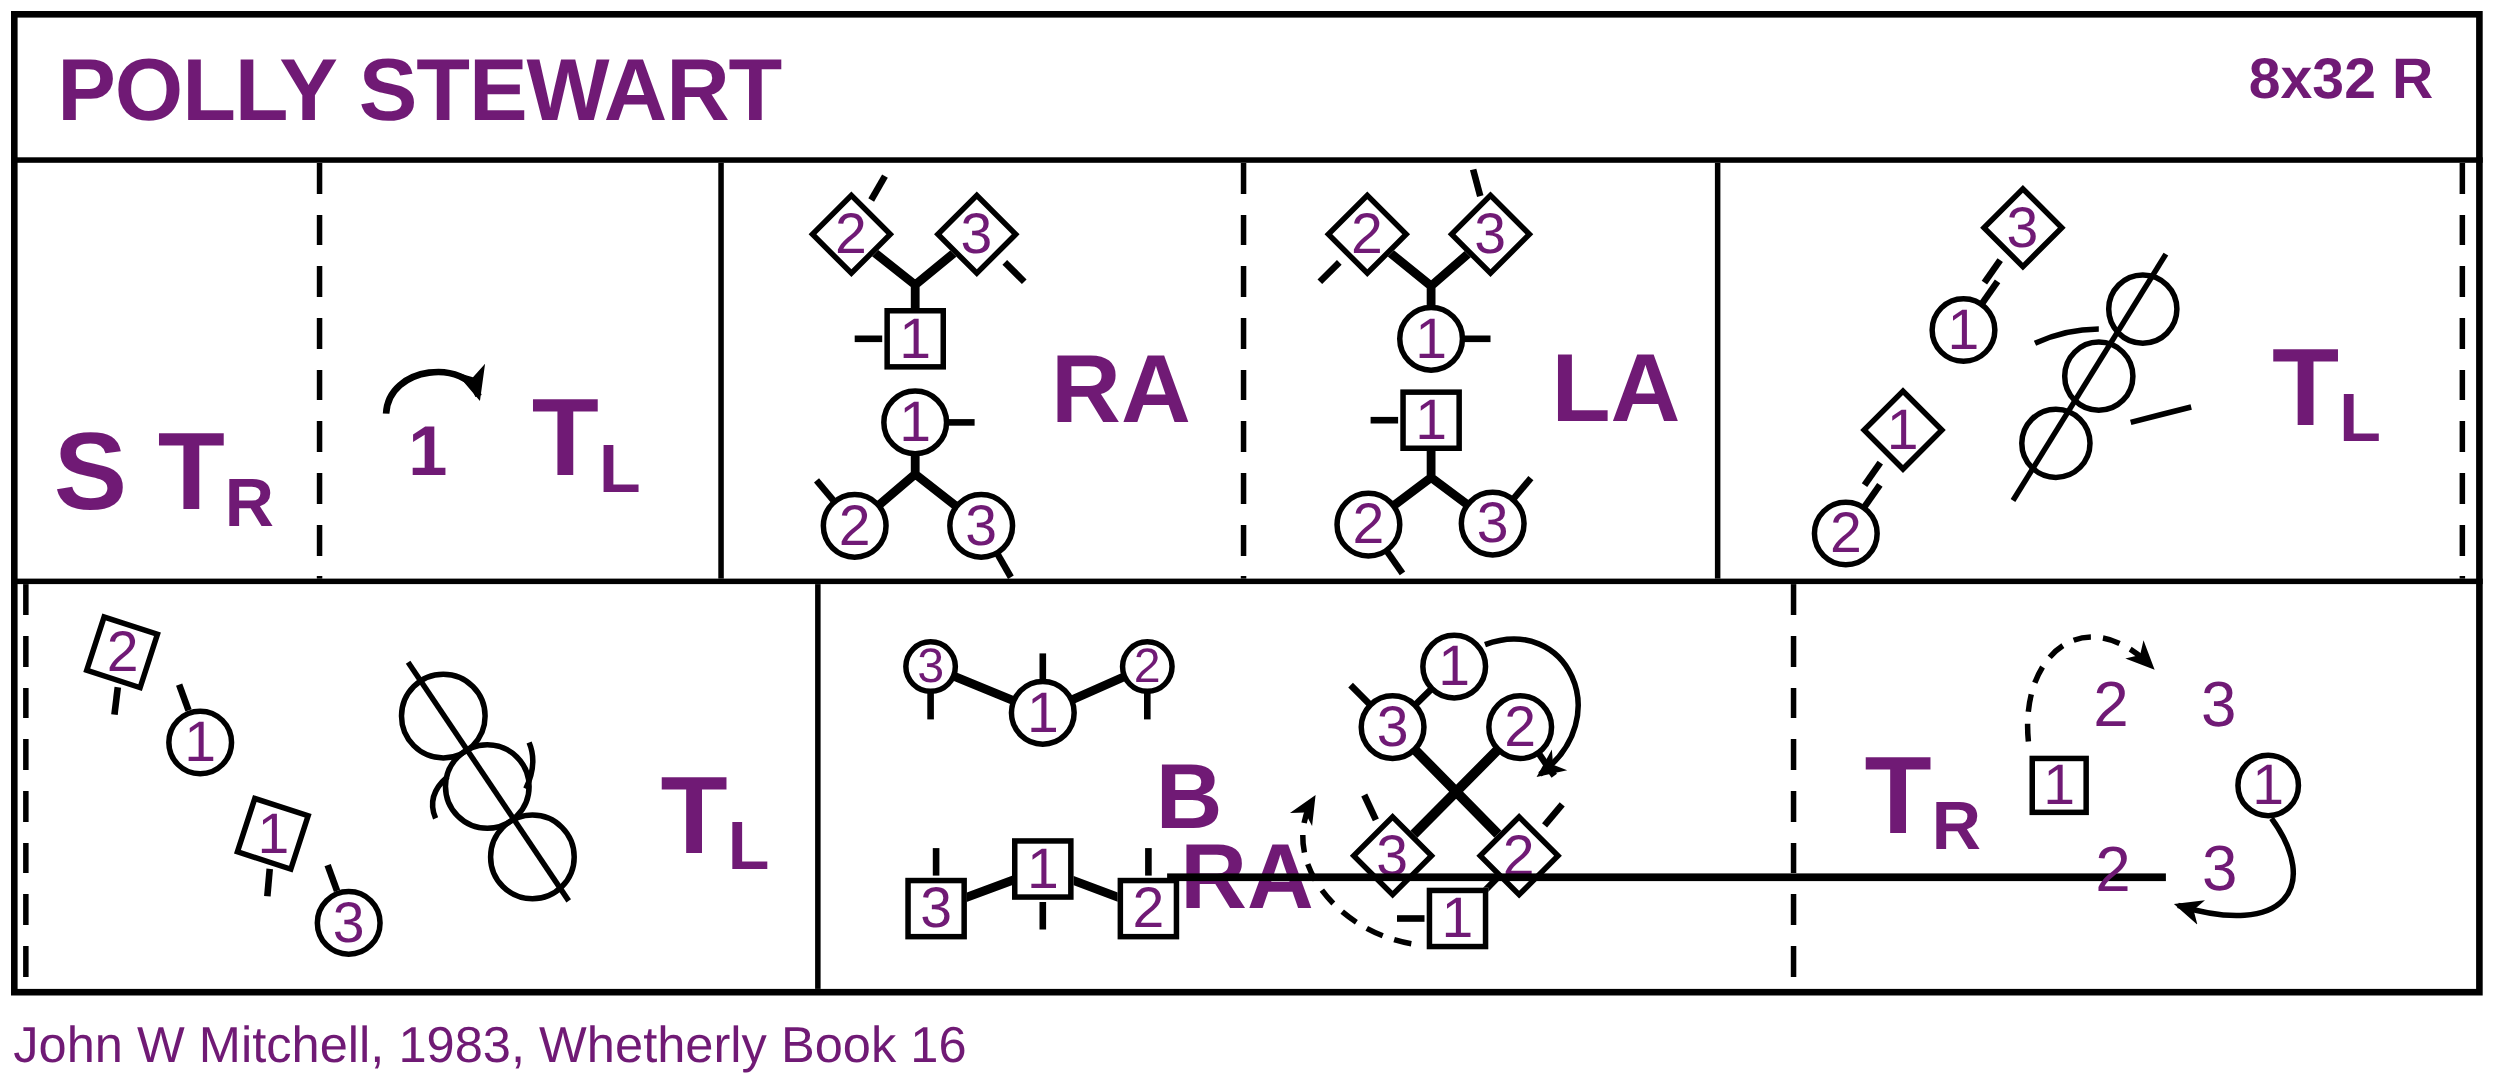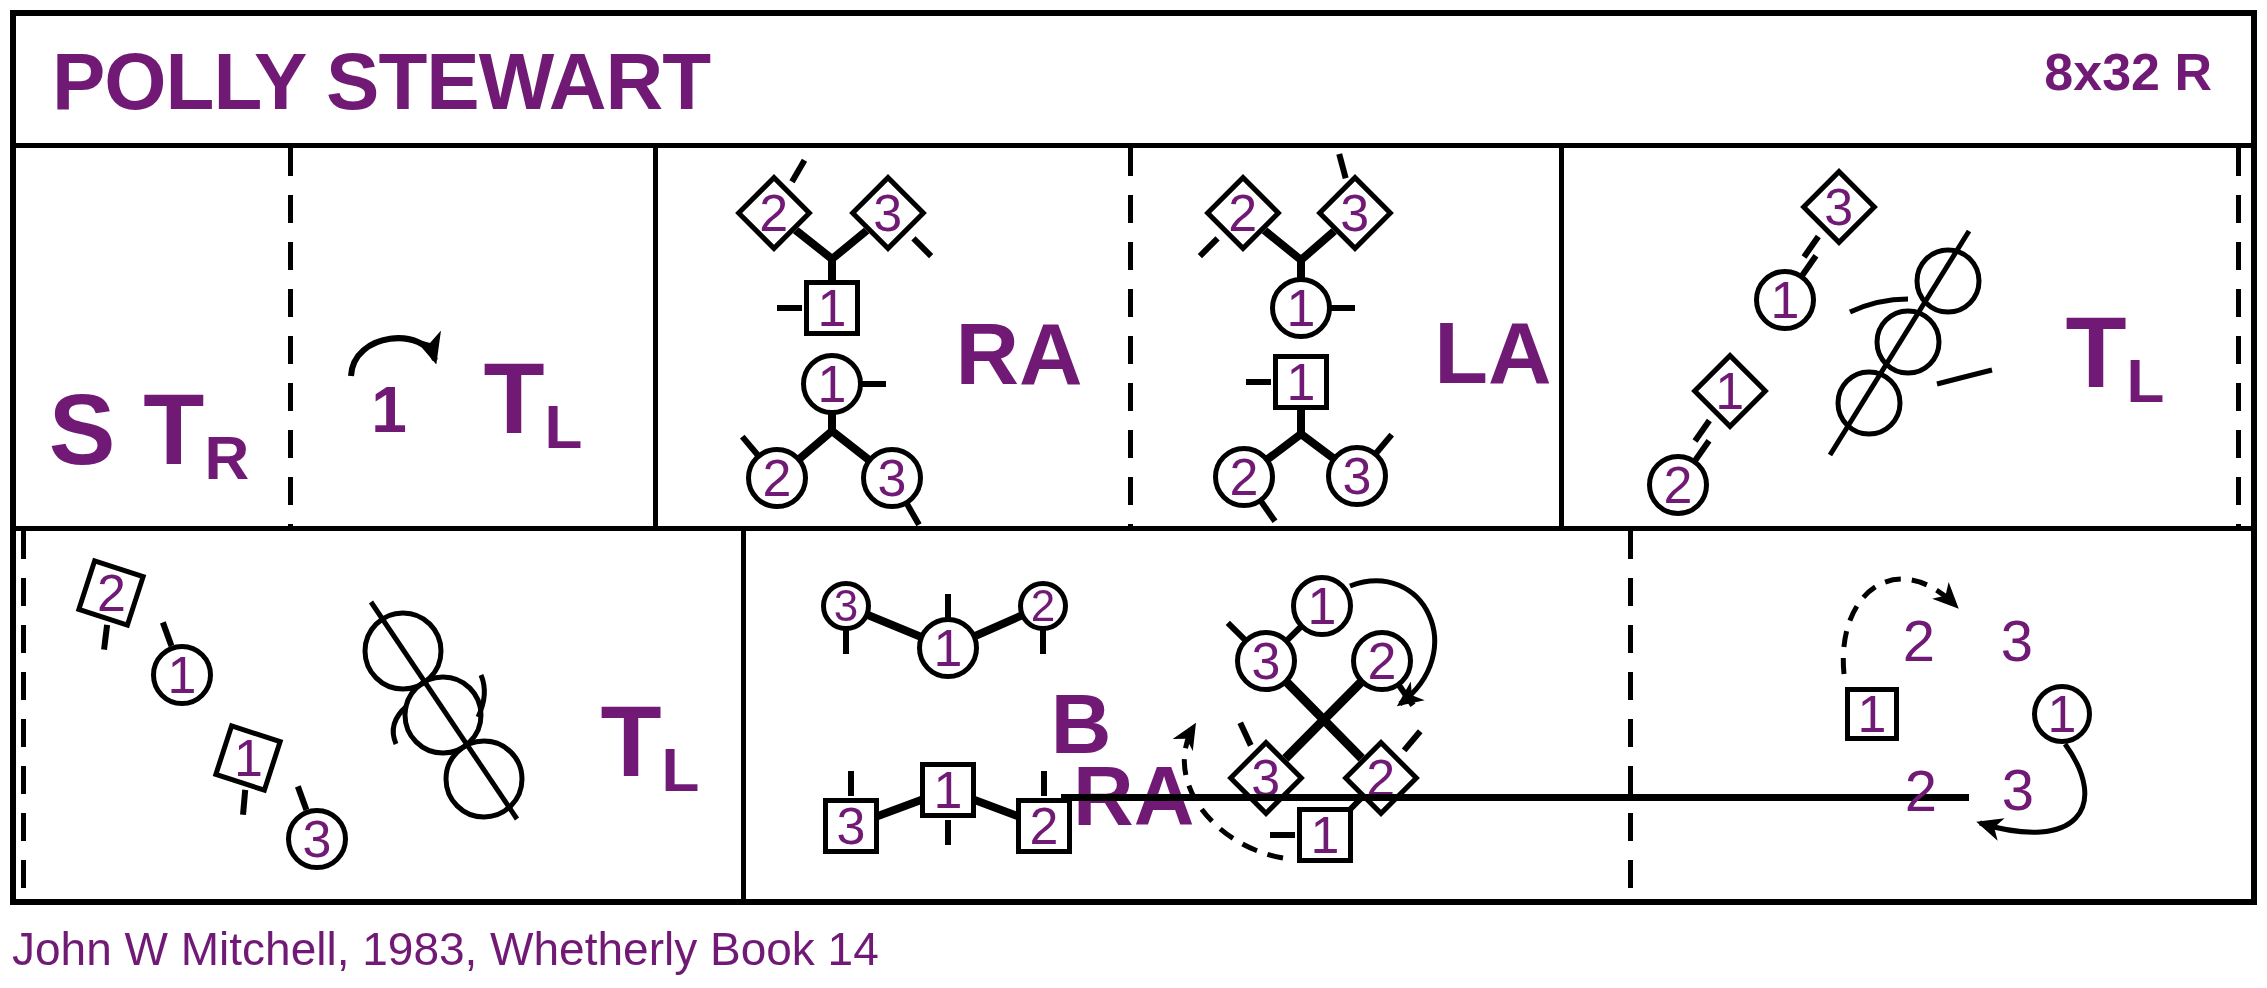--- a/index.html
+++ b/index.html
@@ -166,21 +166,21 @@
       <span class="shape circle">
           <b class="n">2</b>
         </span>
     </div>
     <div class="sym" style="left:224px;top:328px">
       <span class="tick" style="--ta:-50deg;--td:29px"></span>
       <span class="shape circle">
           <b class="n">3</b>
         </span>
     </div>
-    <div class="lbl move" style="left:360px;top:205px">LA</div>
+    <div class="lbl move" style="left:336px;top:205px">LA</div>
   </div>
 
   <div class="cell" style="left:1564px;top:148px;width:672px;height:378px">
     <svg class="overlay" width="672" height="378" viewBox="0 0 672 378">
       <circle cx="384" cy="133" r="31" fill="none" stroke="#000" stroke-width="5"></circle>
       <circle cx="344" cy="194" r="31" fill="none" stroke="#000" stroke-width="5"></circle>
       <circle cx="305" cy="255" r="31" fill="none" stroke="#000" stroke-width="5"></circle>
       <path d="M266,307 L405,83" stroke="#000" stroke-width="5" fill="none"></path>
       <path d="M286,164 Q314,151 344,151" stroke="#000" stroke-width="5" fill="none"></path>
       <path d="M373,236 Q400,229 428,222" stroke="#000" stroke-width="5" fill="none"></path>
@@ -350,31 +350,34 @@
         <marker id="ah4" viewBox="0 0 10 9" refX="8.5" refY="4.5" markerWidth="5.2" markerHeight="5.2" orient="auto">
           <path d="M0,0 L10,4.5 L0,9 L2.8,4.5 Z" fill="#000"></path>
         </marker>
         <marker id="ah5" viewBox="0 0 10 9" refX="8.5" refY="4.5" markerWidth="5.2" markerHeight="5.2" orient="auto">
           <path d="M0,0 L10,4.5 L0,9 L2.8,4.5 Z" fill="#000"></path>
         </marker>
       </defs>
       <path d="M212,146 C204,66 264,18 324,78" fill="none" stroke="#000" stroke-width="5" stroke-dasharray="16 11" marker-end="url(#ah4)"></path>
       <path d="M433,216 C478,278 445,325 348,295" fill="none" stroke="#000" stroke-width="5" marker-end="url(#ah5)"></path>
     </svg>
+    <div class="lbl" style="left:116px;top:200px">
+      <span>T</span><span class="sub">R</span>
+    </div>
     <div class="sym" style="left:240px;top:186px">
       <span class="shape squareS sm">
           <b class="n">1</b>
         </span>
     </div>
     <div class="sym" style="left:430px;top:186px">
       <span class="shape circle md">
           <b class="n">1</b>
         </span>
     </div>
     <div class="bare" style="left:287px;top:113px">2</div>
     <div class="bare" style="left:385px;top:113px">3</div>
     <div class="bare" style="left:289px;top:263px">2</div>
     <div class="bare" style="left:386px;top:262px">3</div>
   </div>
 
-  <div class="credit">John W Mitchell, 1983, Whetherly Book 14</div>
+  <div class="credit">John W Mitchell, 1983, Whetherly Book 16</div>
 
 </div>
 
 </body></html>

